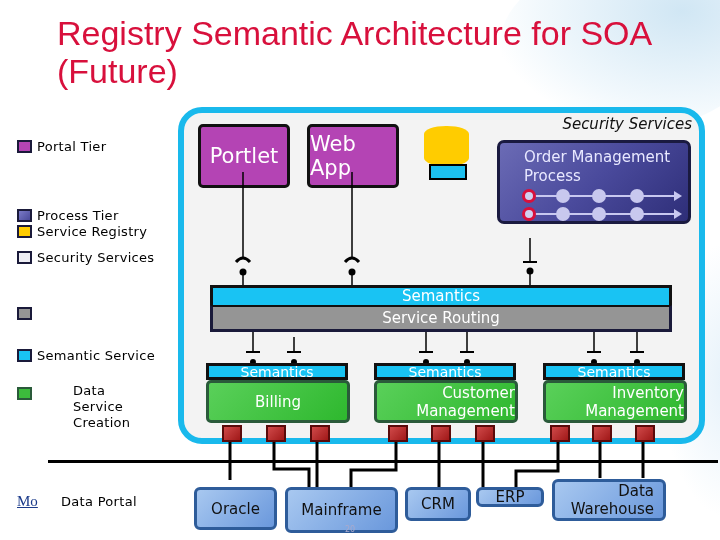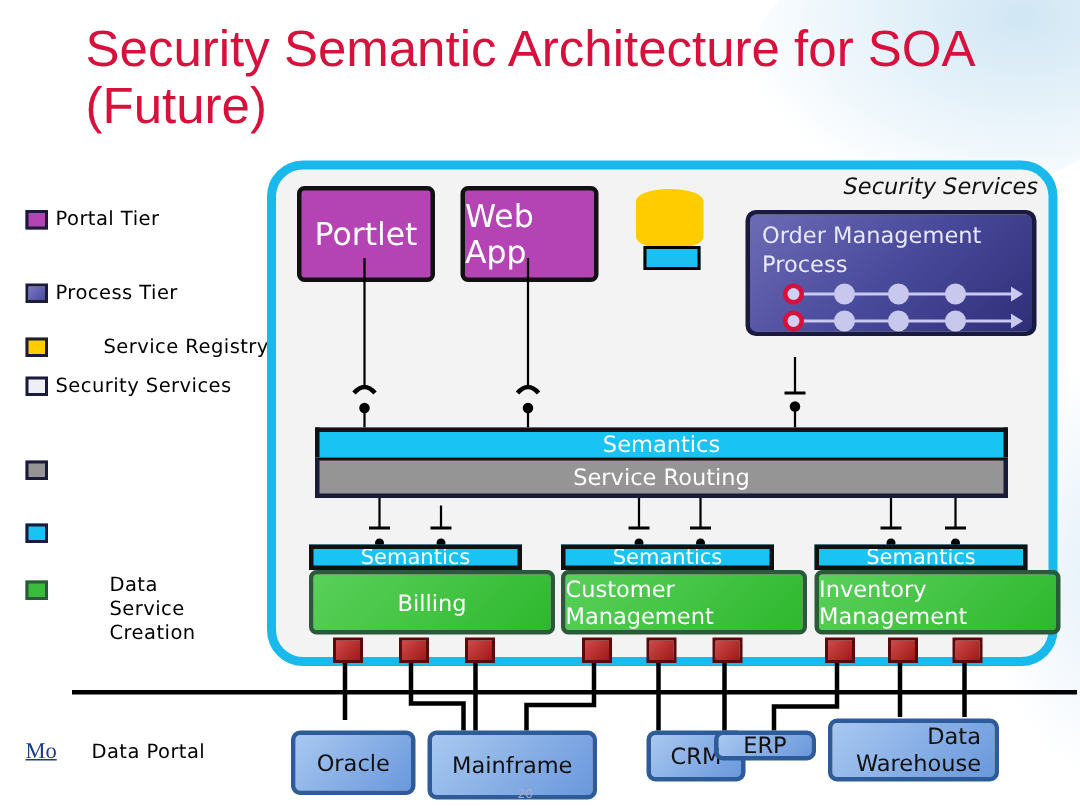--- a/index.html
+++ b/index.html
@@ -21,78 +21,79 @@
   .db-base { left:429px; top:164px; width:38px; height:16px; background:#1cc0f0; border:2px solid #000; box-sizing:border-box; }
   .order-box { left:497px; top:140px; width:194px; height:84px; background:linear-gradient(135deg,#6b6bb5 0%,#4a4a9c 50%,#2e2e78 100%); border:3px solid #1a1a40; border-radius:7px; box-sizing:border-box; color:#e8e8ff; font-size:15px; padding:5px 8px; line-height:19px; }
   .flow-row { position:absolute; left:22px; height:14px; width:160px; }
   .flow-line { position:absolute; left:6px; right:6px; top:6px; height:2px; background:#c8c8f0; }
   .flow-dot { position:absolute; top:0; width:14px; height:14px; border-radius:50%; background:#c8c8ee; box-sizing:border-box; }
   .flow-dot.start { background:#d0d0f0; border:3px solid #d8103c; }
   .flow-arrow { position:absolute; right:0; top:2px; width:0; height:0; border-left:8px solid #c8c8f0; border-top:5px solid transparent; border-bottom:5px solid transparent; }
   .semantics-bar { left:210px; top:285px; width:462px; height:20px; background:#19c3f3; border:3px solid #111; border-bottom:none; box-sizing:border-box; color:#fff; font-size:15px; text-align:center; line-height:17px; }
   .routing-bar { left:210px; top:305px; width:462px; height:27px; background:#959595; border:3px solid #1a1a3a; border-top:2px solid #111; box-sizing:border-box; color:#fff; font-size:15px; text-align:center; line-height:22px; }
   .svc-sem { position:absolute; top:363px; width:142px; height:17px; background:#19c3f3; border:3px solid #111; box-sizing:border-box; color:#fff; font-size:14px; text-align:center; line-height:12px; overflow:hidden; }
-  .svc-box { position:absolute; top:380px; width:164px; height:43px; background:linear-gradient(135deg,#5ad05a,#2eb82e); border:3px solid #2a5a3a; border-radius:5px; box-sizing:border-box; color:#fff; font-size:15px; text-align:left; display:flex; align-items:center; justify-content:center; line-height:18px; }
+  .svc-box { position:absolute; top:380px; width:144px; height:43px; background:linear-gradient(135deg,#5ad05a,#2eb82e); border:3px solid #2a5a3a; border-radius:5px; box-sizing:border-box; color:#fff; font-size:15px; text-align:right; display:flex; align-items:center; justify-content:center; line-height:18px; }
   .port { position:absolute; top:425px; width:20px; height:17px; background:linear-gradient(135deg,#d04a4a,#a01818); border:2px solid #5a0a0a; box-sizing:border-box; }
   .bus { left:48px; top:460px; width:670px; height:3px; background:#000; }
   .ds-box { position:absolute; background:linear-gradient(135deg,#a8c8f0,#6a98dc); border:3px solid #2e5c9a; border-radius:6px; box-sizing:border-box; color:#111; font-size:15px; display:flex; align-items:center; justify-content:center; text-align:center; line-height:18px; }
   .mo { left:17px; top:493px; color:#1a3a8a; font-family:"Liberation Serif", serif; font-size:15px; text-decoration:underline; }
   .ds-label { left:61px; top:494px; font-size:13px; color:#000; letter-spacing:0.3px; }
   .page-num { left:345px; top:525px; font-size:8px; color:#aac; }
   svg.conn { position:absolute; left:0; top:0; width:720px; height:540px; pointer-events:none; }
 </style>
 </head>
 <body>
 
 <div class="swirl"></div>
 <div class="swirl2"></div>
 
-<div class="abs title">Security Semantic Architecture for SOA (Future)</div>
+<div class="abs title">Registry Semantic Architecture for SOA (Future)</div>
 
 <div class="legend-item" style="top:139px;">
   <span class="legend-swatch" style="background:#b444b4;"></span>
   <span class="legend-label">Portal Tier</span>
 </div>
-<div class="legend-item" style="top:188px;">
+<div class="legend-item" style="top:208px;">
   <span class="legend-swatch" style="background:linear-gradient(135deg,#7a7ac8,#4a4a9a);"></span>
   <span class="legend-label">Process Tier</span>
 </div>
-<div class="legend-item" style="top:224px;gap:32px;">
+<div class="legend-item" style="top:224px;">
   <span class="legend-swatch" style="background:#ffcc00;"></span>
   <span class="legend-label">Service Registry</span>
 </div>
 <div class="legend-item" style="top:250px;">
   <span class="legend-swatch" style="background:#eeeef4;"></span>
   <span class="legend-label">Security Services</span>
 </div>
 <div class="legend-item" style="top:306px;">
   <span class="legend-swatch" style="background:#959595;"></span>
 </div>
 <div class="legend-item" style="top:348px;">
   <span class="legend-swatch" style="background:#19c3f3;"></span>
+  <span class="legend-label">Semantic Service</span>
 </div>
 <div class="legend-item" style="top:383px; width:110px;gap:36px;">
   <span class="legend-swatch" style="background:#3cbc3c; border-color:#2a5a3a; margin-top:4px;"></span>
   <span class="legend-label">Data Service Creation</span>
 </div>
 
 <div class="abs mo">Mo</div>
 <div class="abs ds-label">Data Portal</div>
 
 <div class="abs frame"></div>
 <div class="abs sec-label">Security Services</div>
 
 <div class="portal-box" style="left:198px;">Portlet</div>
 <div class="portal-box" style="left:307px;">Web App</div>
 
 <div class="abs db-top"></div>
 <div class="abs db-base"></div>
 
 <div class="abs order-box">
-  <div style="width:165px;">Order Management Process</div>
+  <div style="width:165px;margin-left:16px;">Order Management Process</div>
   <div class="flow-row" style="top:46px;">
     <div class="flow-line"></div>
     <div class="flow-dot start" style="left:0;"></div>
     <div class="flow-dot" style="left:34px;"></div>
     <div class="flow-dot" style="left:70px;"></div>
     <div class="flow-dot" style="left:108px;"></div>
     <div class="flow-arrow"></div>
   </div>
   <div class="flow-row" style="top:64px;">
     <div class="flow-line"></div>
@@ -174,19 +175,19 @@
 <div class="port" style="left:431px;"></div>
 <div class="port" style="left:475px;"></div>
 <div class="port" style="left:550px;"></div>
 <div class="port" style="left:592px;"></div>
 <div class="port" style="left:635px;"></div>
 
 <div class="abs bus"></div>
 
 <div class="ds-box" style="left:194px; top:487px; width:83px; height:43px;">Oracle</div>
 <div class="ds-box" style="left:285px; top:487px; width:113px; height:46px;">Mainframe</div>
-<div class="ds-box" style="left:405px; top:487px; width:66px; height:34px;margin-left:26px;">CRM</div>
+<div class="ds-box" style="left:405px; top:487px; width:66px; height:34px;">CRM</div>
 <div class="ds-box" style="left:476px; top:487px; width:68px; height:20px;">ERP</div>
 <div class="ds-box" style="left:552px; top:479px; width:115px; height:42px; width:114px;text-align:right;">
   <span style="width:90px;">Data Warehouse</span>
 </div>
 
 <div class="abs page-num">20</div>
 
 </body></html>

